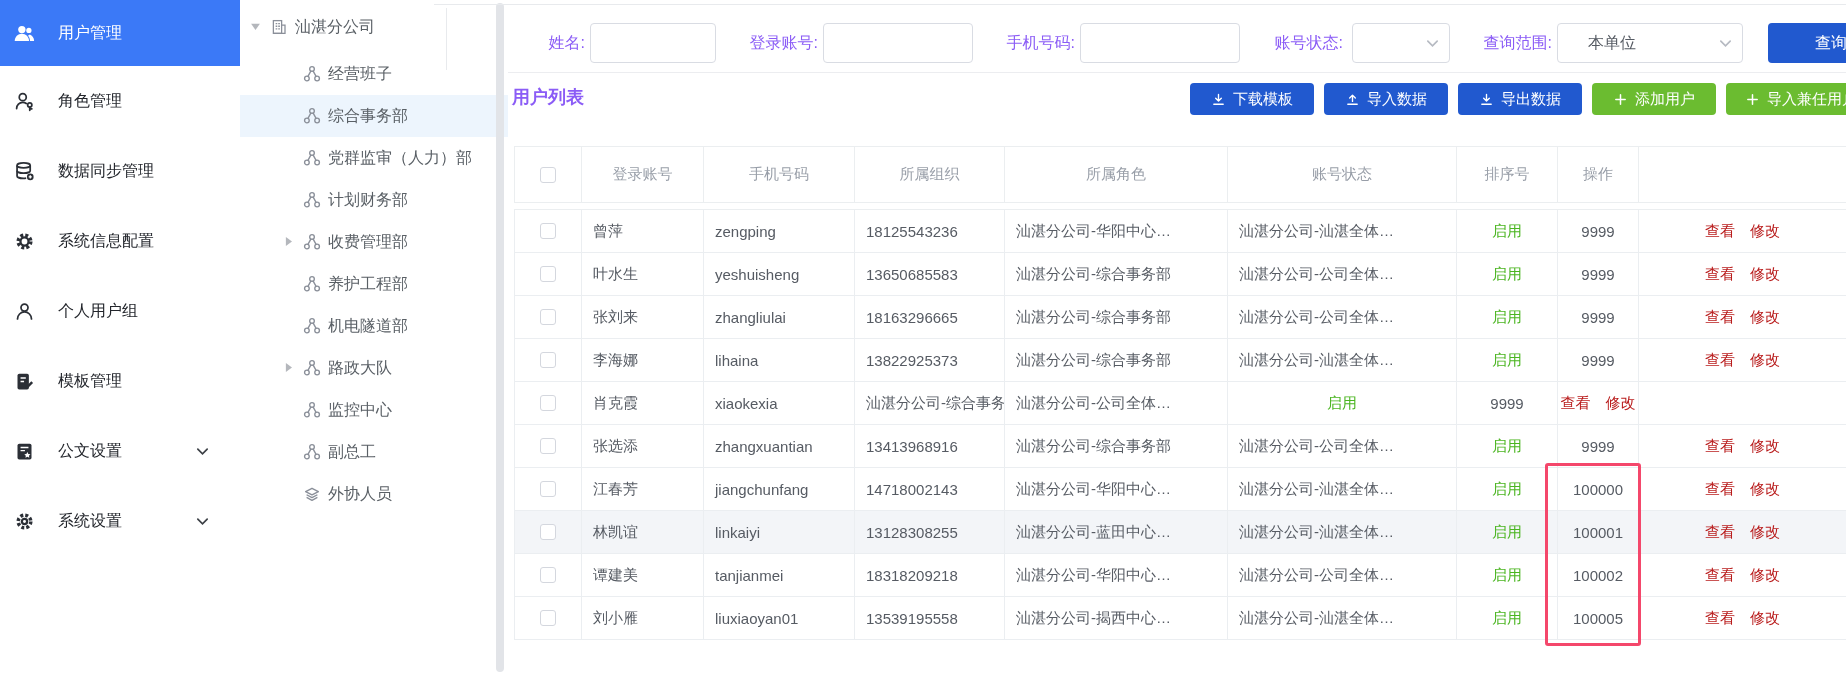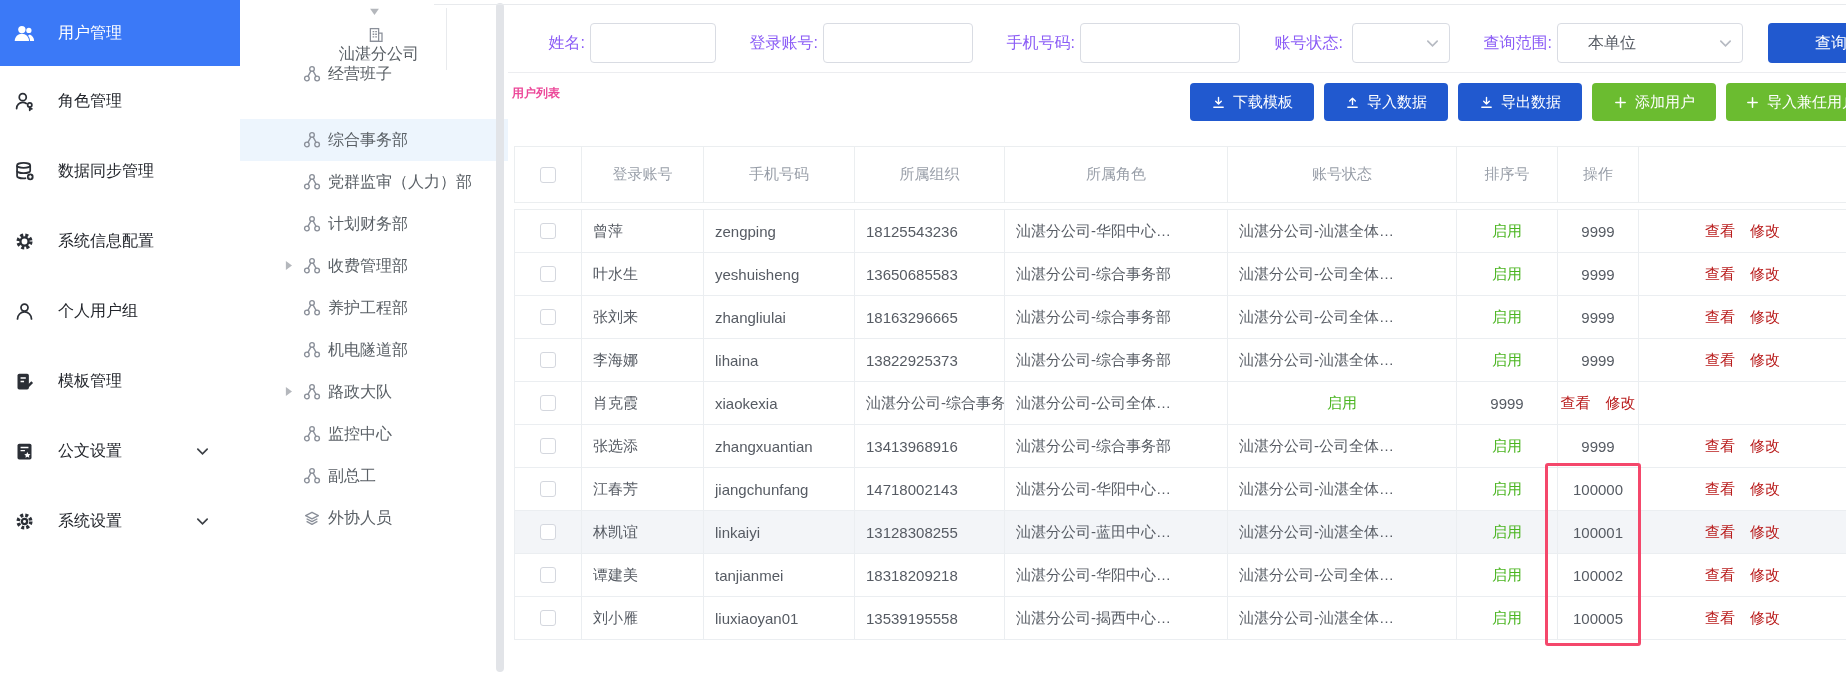--- a/index.html
+++ b/index.html
@@ -14,24 +14,24 @@
   .side-item.active { height:66px; background:#3b79f7; color:#fff; }
   .side-icon { width:21px; height:21px; flex:0 0 21px; margin-right:23px; color:#2b2f36; }
   .side-item.active .side-icon { color:#fff; }
   .side-icon svg { width:100%; height:100%; display:block; }
   .side-chevron { margin-left:auto; margin-right:30px; width:15px; height:15px; color:#3c4046; }
   .side-chevron svg { width:100%; height:100%; display:block; }
 
   
   .tree-panel { position:absolute; left:240px; top:0; width:268px; height:675px; background:#fff; padding-top:6px; }
   .tree-row { display:flex; align-items:center; height:42px; font-size:16px; color:#5a6066; cursor:pointer; white-space:nowrap; }
-  .tree-row.level0 { padding-left:10px;flex-direction:column; }
+  .tree-row.level0 { padding-left:10px; }
   .tree-row.level1 { padding-left:43px; }
   .tree-row.first-child { margin-top:5px; }
-  .tree-row.selected { background:#edf5fd;margin-top:24px; }
+  .tree-row.selected { background:#edf5fd; }
   .tree-caret { width:20px; height:12px; flex:0 0 20px; color:#b4b7bc; }
   .tree-caret svg { width:11px; height:11px; display:block; }
   .tree-icon { width:18px; height:18px; flex:0 0 18px; margin-right:7px; color:#8a8f99; }
   .tree-icon svg { width:100%; height:100%; display:block; }
   .tree-scrollbar { position:absolute; left:496px; top:3px; width:8px; height:669px; border-radius:4px; background:#e2e4e8; }
 
   
   .topline { position:absolute; left:434px; top:4px; right:0; height:1px; background:#e8eaed; }
   .vline   { position:absolute; left:446px; top:8px; width:1px; height:62px; background:#e8eaed; }
   .sep     { position:absolute; left:508px; top:72px; right:0; height:1px; background:#ecedf0; }
@@ -45,22 +45,22 @@
   .sel-value { padding-left:30px; }
   .sel-chevron { position:absolute; right:9px; top:12px; width:15px; height:15px; color:#b6bac2; }
   .sel-chevron svg { width:100%; height:100%; display:block; }
   .search-btn { position:absolute; left:1768px; top:23px; width:112px; height:40px; border:none;
              border-radius:4px; background:#2159cf; color:#fff; font-size:16px; cursor:pointer;
              display:flex; align-items:center; justify-content:flex-start; padding-left:24px; gap:6px;
              font-family:inherit; }
   .search-btn .ic { width:17px; height:17px; }
 
   
-  .title { position:absolute; left:512px; top:85px; font-size:12px; font-weight:700; color:#ec4899; }
-  .tb-btn { position:absolute; top:83px; height:38px; width:124px; border:none; border-radius:4px;
+  .title { position:absolute; left:512px; top:85px; font-size:18px; font-weight:700; color:#8b5cf6; }
+  .tb-btn { position:absolute; top:83px; height:32px; width:124px; border:none; border-radius:4px;
             color:#fff; font-size:15px; cursor:pointer; display:flex; align-items:center;
             justify-content:center; gap:7px; font-family:inherit; }
   .tb-btn.blue { background:#2159cf; }
   .tb-btn.green { background:#6bbc30; }
   .tb-btn .ic { width:15px; height:15px; }
   .tb-btn .ic svg { width:100%; height:100%; display:block; }
 
   
   .table { position:absolute; left:514px; top:146px; width:1332px; }
   .thead, .tr { display:grid; grid-template-columns:67px 122px 151px 150px 223px 229px 101px 81px 208px; }

